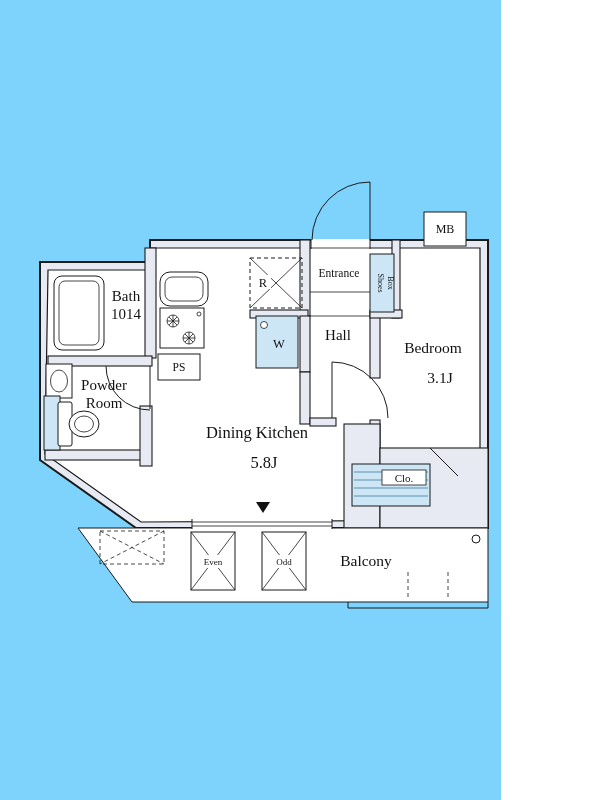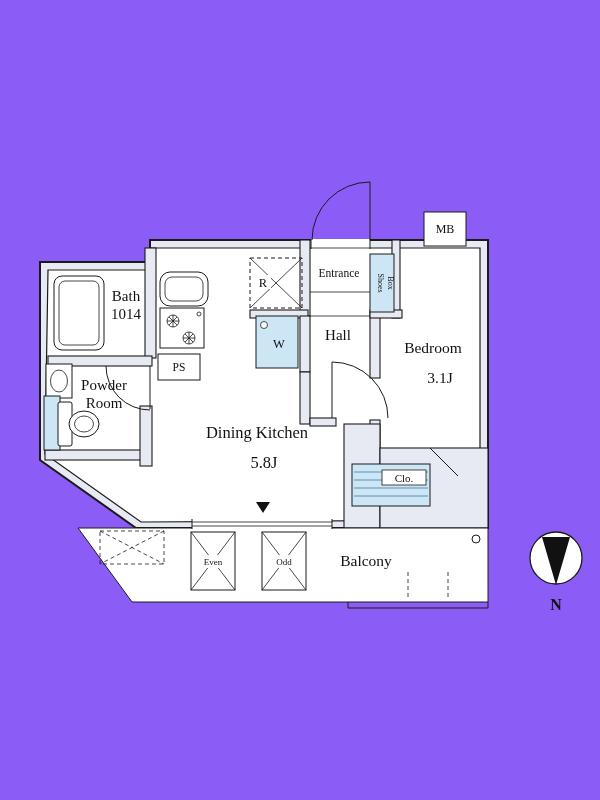--- a/index.html
+++ b/index.html
@@ -1,16 +1,16 @@
 <!DOCTYPE html>
 <html style="--wall_fill: #e8eaf3; --fixture_blue: #cce6f5; --outline: #1a1a1a;"><head>
 <meta charset="utf-8">
 <style>
   html,body{margin:0;padding:0;background:#fff;}
-  .page{position:relative;width:600px;height:800px;background:#8b5cf6;overflow:hidden;
+  .page{position:relative;width:501px;height:800px;background:#7dd3fc;overflow:hidden;
         font-family:"Liberation Serif",serif;text-align:center;}
   svg{display:block;}
   .wall{fill:var(--wall_fill,#e8eaf3);stroke:var(--outline,#1a1a1a);stroke-width:1.1;}
   .outer{fill:var(--wall_fill,#e8eaf3);stroke:var(--outline,#1a1a1a);stroke-width:2;}
   .room{fill:#ffffff;stroke:var(--outline,#1a1a1a);stroke-width:1.2;}
   .white{fill:#ffffff;stroke:var(--outline,#1a1a1a);stroke-width:1;}
   .blue{fill:var(--fixture_blue,#cce6f5);stroke:var(--outline,#1a1a1a);stroke-width:1;}
   .ln{stroke:var(--outline,#1a1a1a);fill:none;stroke-width:1;}
   .thin{stroke-width:0.8;}
   .dash{stroke-dasharray:4 3;}

